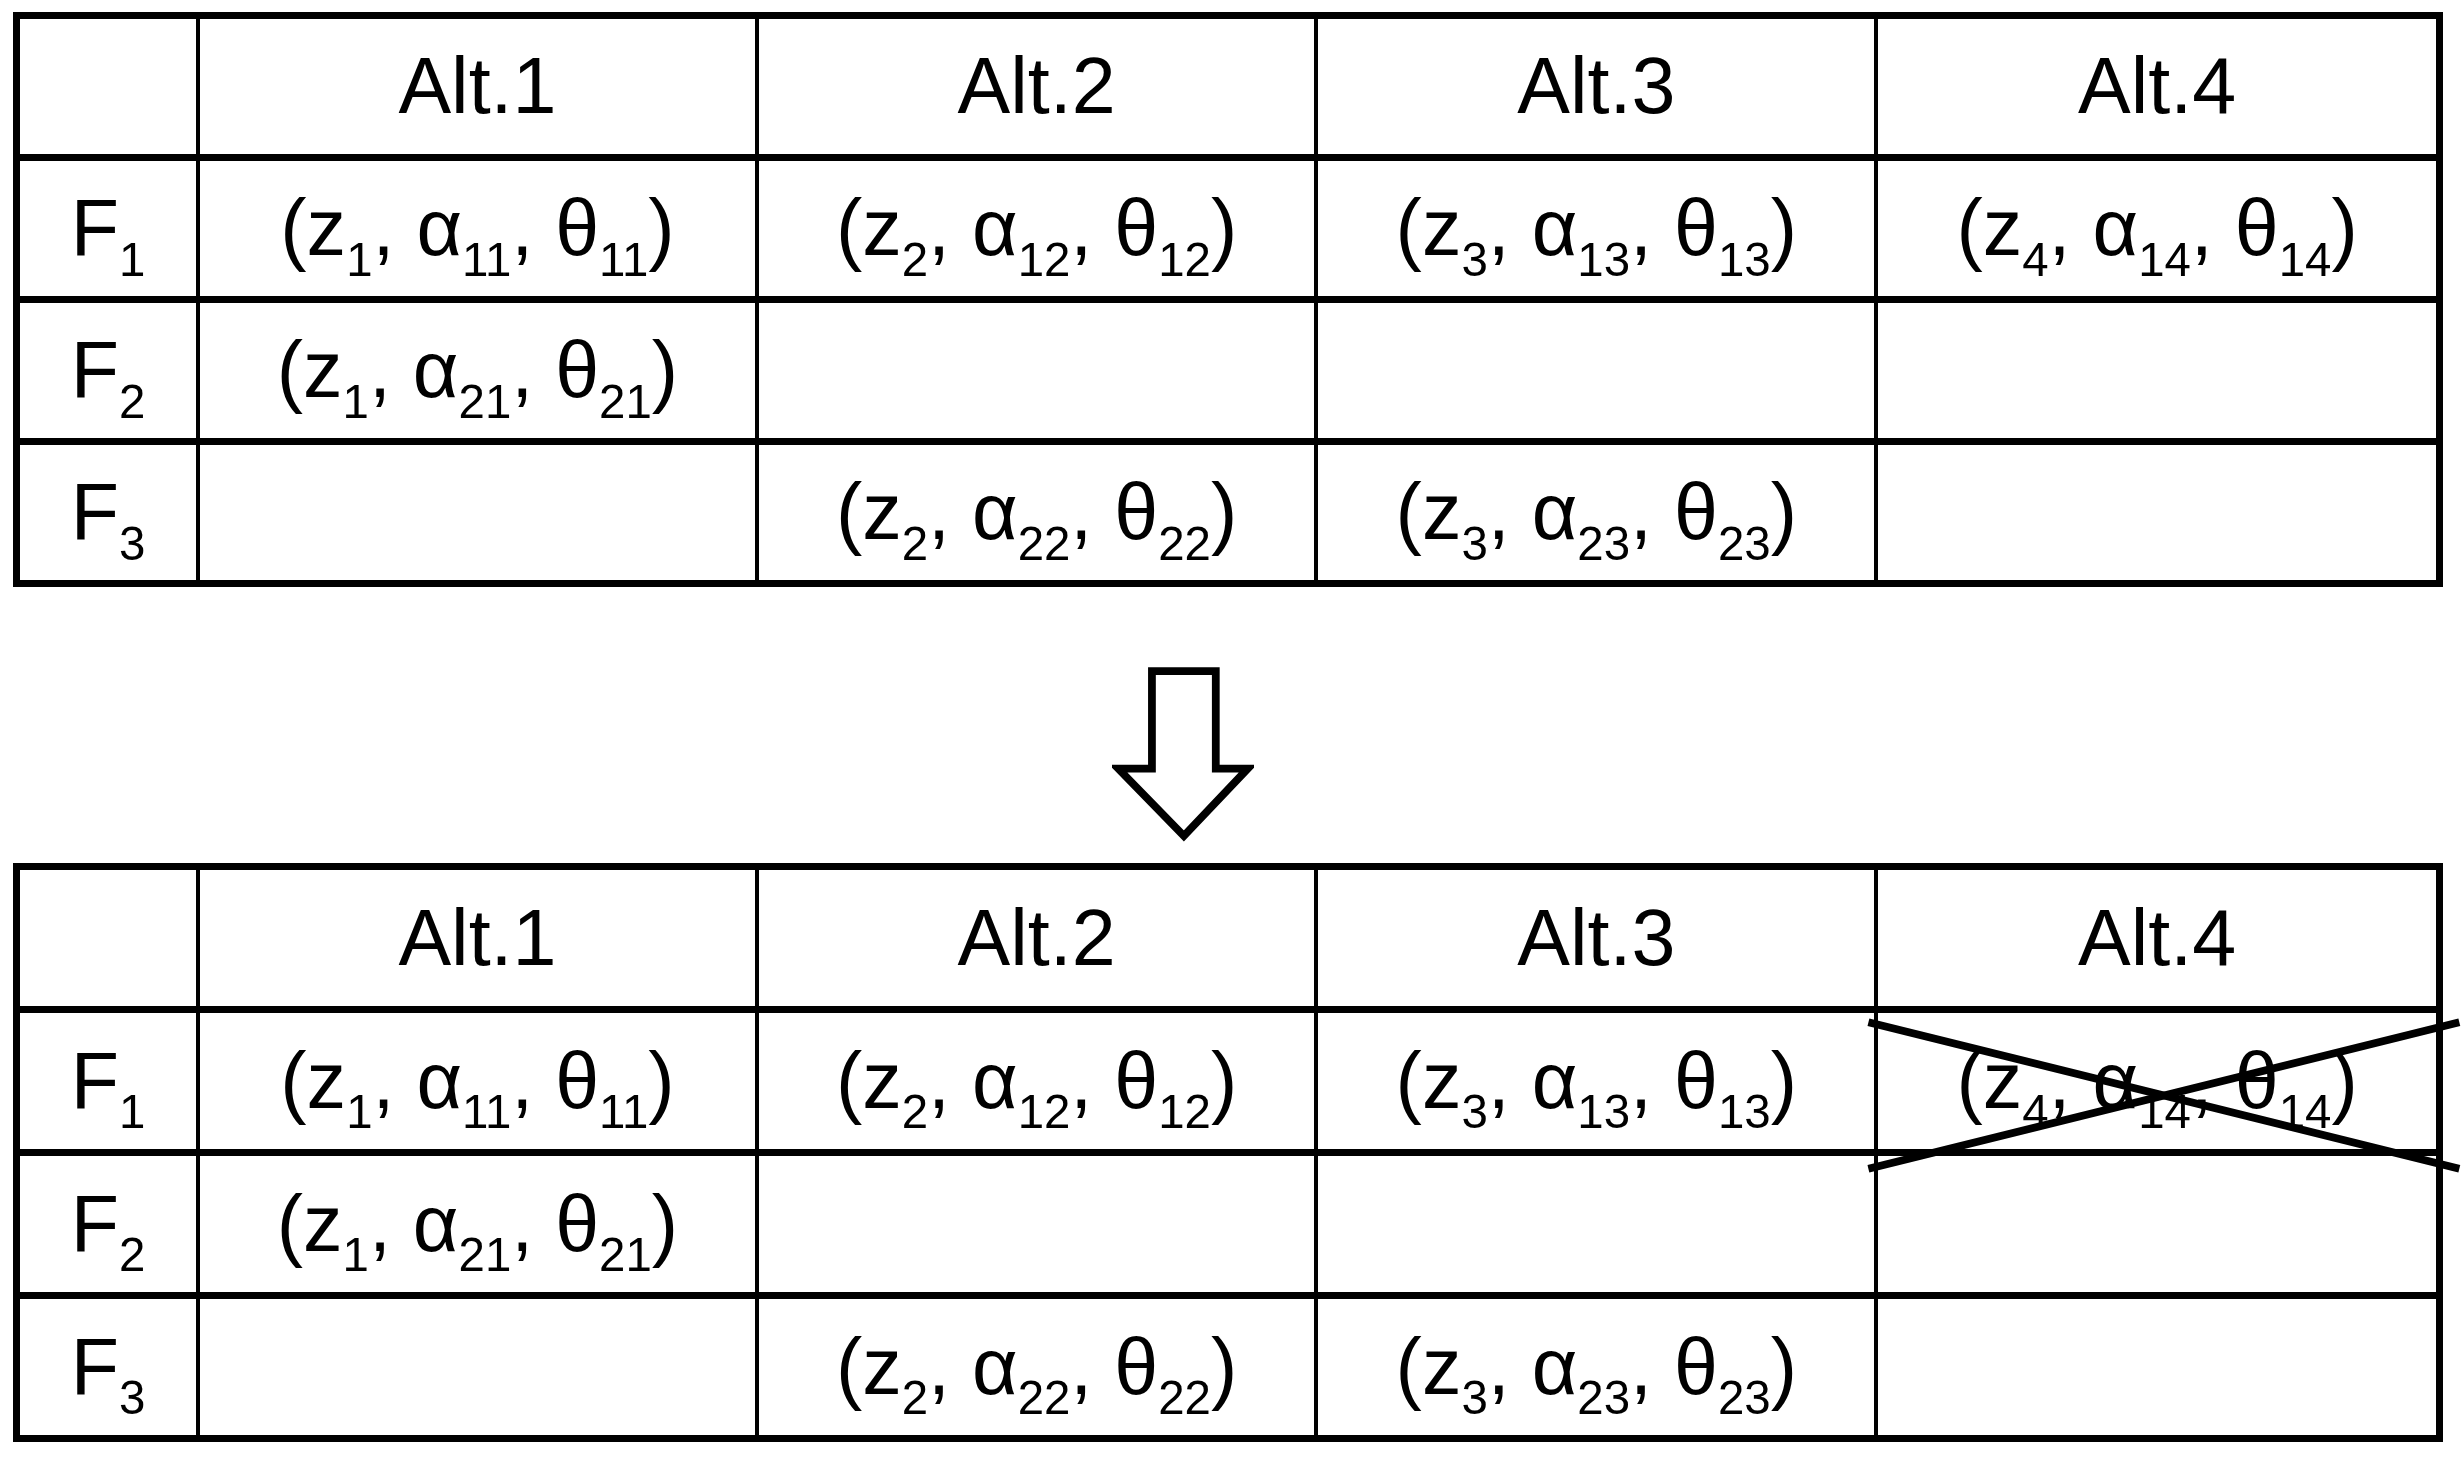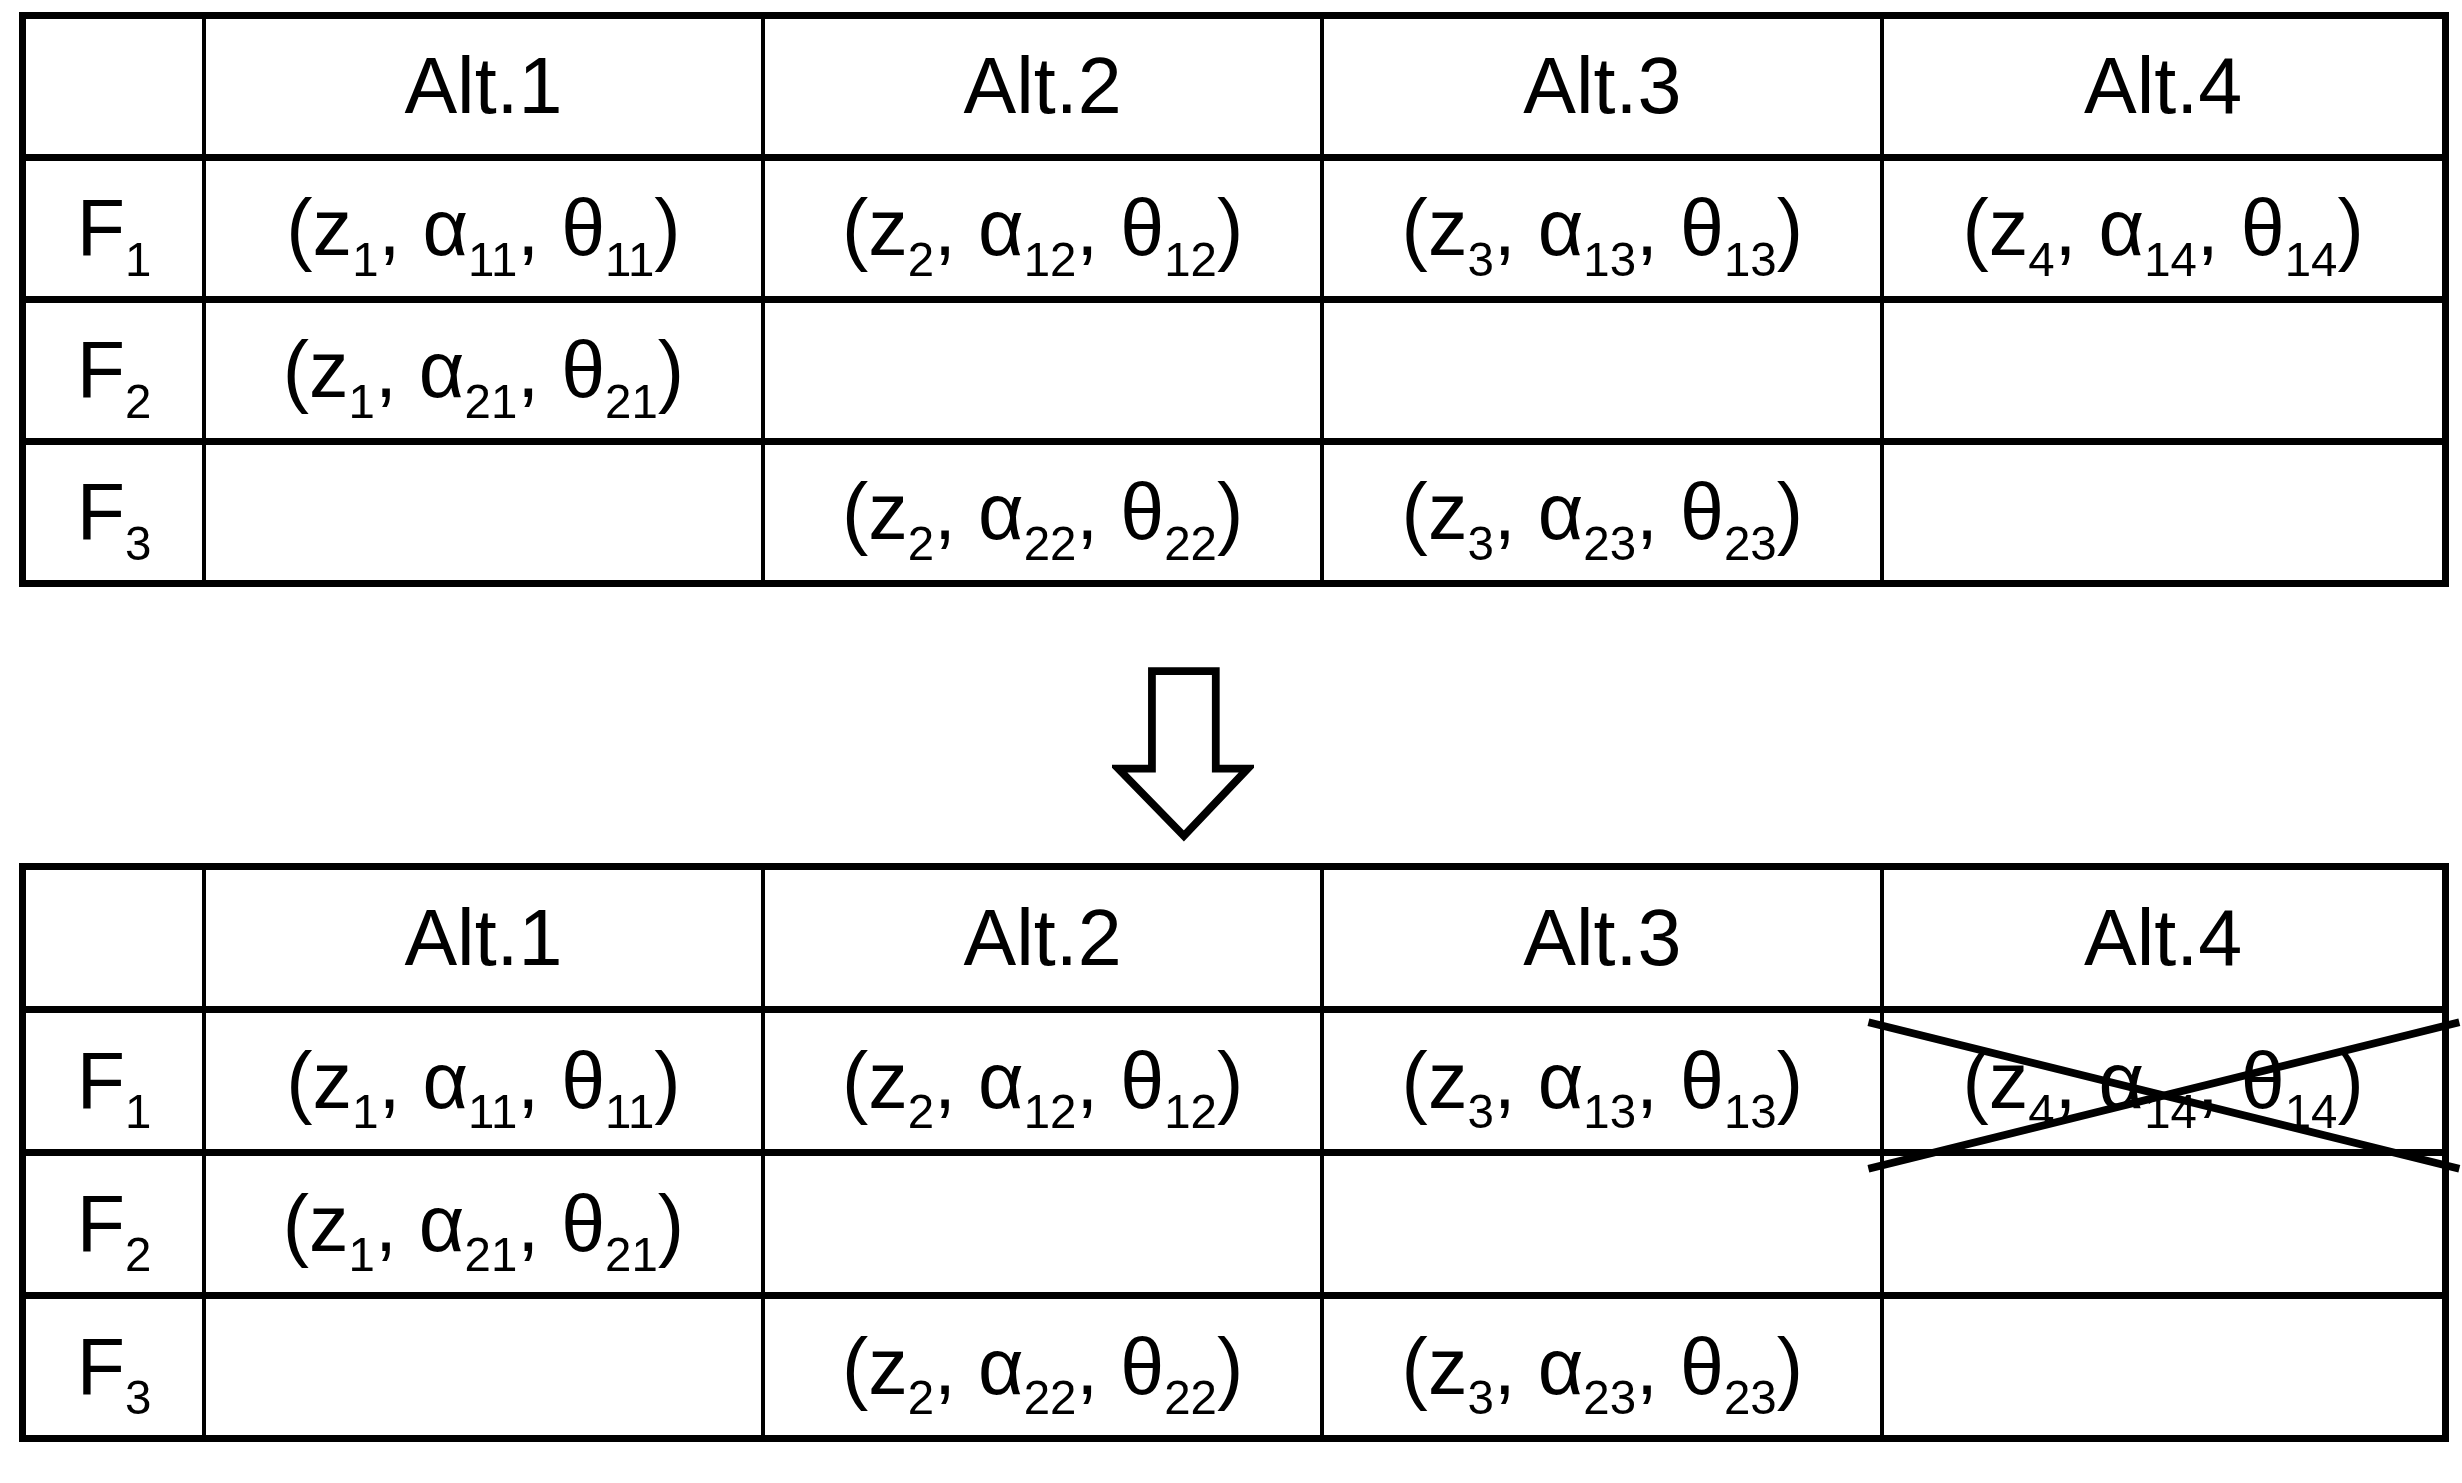--- a/index.html
+++ b/index.html
@@ -6,21 +6,21 @@
   .page{
     position:relative;
     width:2462px;height:1484px;
     background:#ffffff;
     overflow:hidden;
     font-family:"Liberation Sans", sans-serif;
     color:#000;
   }
   table.grid{
     position:absolute;
-    left:19px;
+    left:13px;
     width:2430px;
     border-collapse:collapse;
     table-layout:fixed;
     border:7.8px solid #000;
   }
   #t-before{top:12px;}
   #t-after{top:863px;}
   #t-before tr{height:142px;}
   #t-after tr{height:143px;}
   table.grid td{

